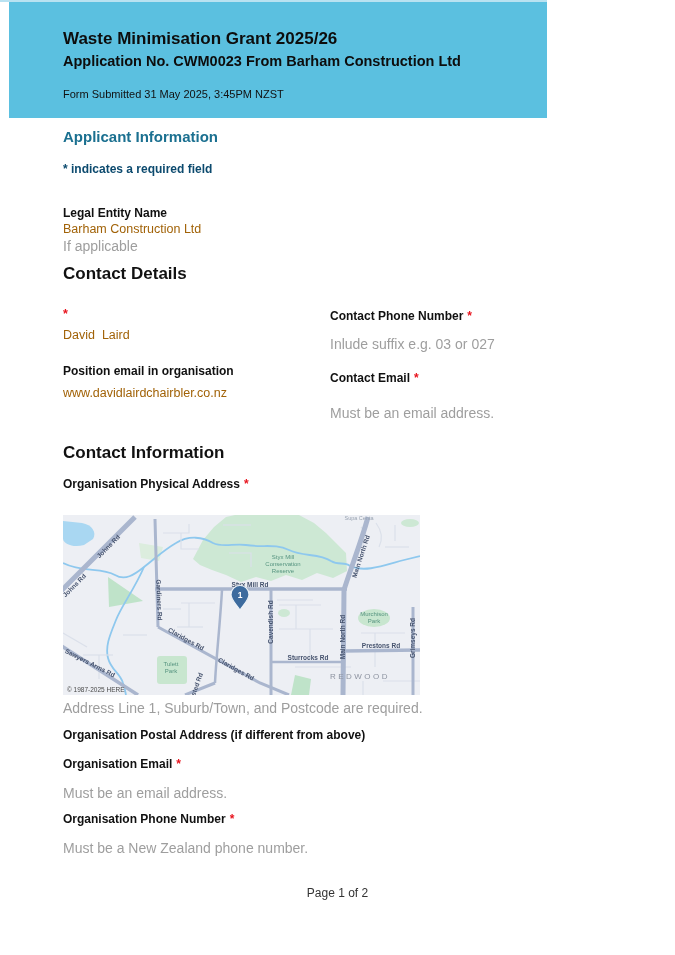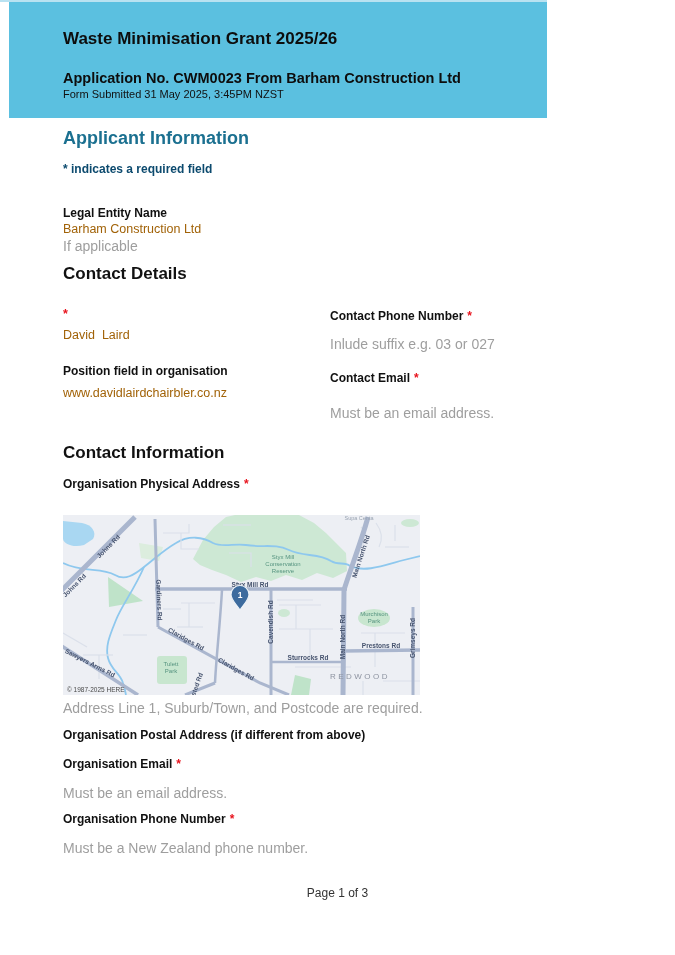--- a/index.html
+++ b/index.html
@@ -6,21 +6,21 @@
   .page {
     position:relative; width:547px; height:955px; background:#ffffff;
     font-family:"Liberation Sans", sans-serif; color:#1a1a1a; overflow:hidden;
   }
   .abs { position:absolute; }
   .band-topline { position:absolute; left:0; top:0; width:675px; height:2px; background:#b9e2f1; }
   .header-band { position:absolute; left:9px; top:2px; width:663px; height:116px; background:#5bc0e0; }
   .ht1 { font-size:17px; font-weight:bold; color:#0d0d0d; line-height:20px; white-space:nowrap; }
   .ht2 { font-size:14.5px; font-weight:bold; color:#0d0d0d; white-space:nowrap; }
   .ht3 { font-size:11px; color:#111; white-space:nowrap; }
-  .section-heading { font-size:18px; font-weight:bold; color:#1b7090; white-space:nowrap; }
+  .section-heading { font-size:15px; font-weight:bold; color:#1b7090; white-space:nowrap; }
   .black-heading { font-size:17px; font-weight:bold; color:#111; white-space:nowrap; }
   .label { font-size:12px; font-weight:bold; color:#111; white-space:nowrap; }
   .value { font-size:12.5px; color:#a16207; white-space:pre-wrap; }
   .hint { font-size:14px; color:#9e9e9e; white-space:nowrap; }
   .req { color:#e8131d; font-weight:bold; margin-left:4px; }
   .req-solo { font-size:12.5px; font-weight:bold; color:#e8131d; }
   .required-note { font-size:12px; font-weight:bold; color:#0c4a6e; white-space:nowrap; }
   .footer { position:absolute; left:0; top:886px; width:675px; text-align:center; font-size:12px; color:#333; }
   .map-wrap { position:absolute; left:63px; top:515px; width:357px; height:180px; }
   svg text { font-family:"Liberation Sans", sans-serif; }
@@ -31,36 +31,36 @@
   .copyright  { fill:#4a4a4a; font-size:6.5px; }
 </style>
 </head>
 <body>
 
 <div class="page">
 
   <div class="band-topline"></div>
   <div class="header-band"></div>
   <div class="abs ht1" style="left:63px; top:29px;">Waste Minimisation Grant 2025/26</div>
-  <div class="abs ht2" style="left:63px; top:70px;">Application No. CWM0023 From Barham Construction Ltd</div>
+  <div class="abs ht2" style="left:63px; top:53px;">Application No. CWM0023 From Barham Construction Ltd</div>
   <div class="abs ht3" style="left:63px; top:88px;">Form Submitted 31 May 2025, 3:45PM NZST</div>
 
   <div class="abs section-heading" style="left:63px; top:128px;">Applicant Information</div>
   <div class="abs required-note" style="left:63px; top:162px;">* indicates a required field</div>
 
   <div class="abs label" style="left:63px; top:206px;">Legal Entity Name</div>
   <div class="abs value" style="left:63px; top:222px;">Barham Construction Ltd</div>
   <div class="abs hint" style="left:63px; top:238px;">If applicable</div>
 
   <div class="abs black-heading" style="left:63px; top:264px;">Contact Details</div>
 
   <div class="abs req-solo" style="left:63px; top:307px;">*</div>
   <div class="abs value" style="left:63px; top:328px;">David  Laird</div>
 
-  <div class="abs label" style="left:63px; top:364px;">Position field in organisation</div>
+  <div class="abs label" style="left:63px; top:364px;">Position email in organisation</div>
   <div class="abs value" style="left:63px; top:386px;">www.davidlairdchairbler.co.nz</div>
 
   <div class="abs label" style="left:330px; top:309px;">
     <span>Contact Phone Number</span><span class="req">*</span>
   </div>
   <div class="abs hint" style="left:330px; top:336px;">Inlude suffix e.g. 03 or 027</div>
 
   <div class="abs label" style="left:330px; top:371px;">
     <span>Contact Email</span><span class="req">*</span>
   </div>
@@ -171,15 +171,15 @@
   <div class="abs label" style="left:63px; top:757px;">
     <span>Organisation Email</span><span class="req">*</span>
   </div>
   <div class="abs hint" style="left:63px; top:785px;">Must be an email address.</div>
 
   <div class="abs label" style="left:63px; top:812px;">
     <span>Organisation Phone Number</span><span class="req">*</span>
   </div>
   <div class="abs hint" style="left:63px; top:840px;">Must be a New Zealand phone number.</div>
 
-  <div class="footer">Page 1 of 3</div>
+  <div class="footer">Page 1 of 2</div>
 
 </div>
 
 </body></html>

